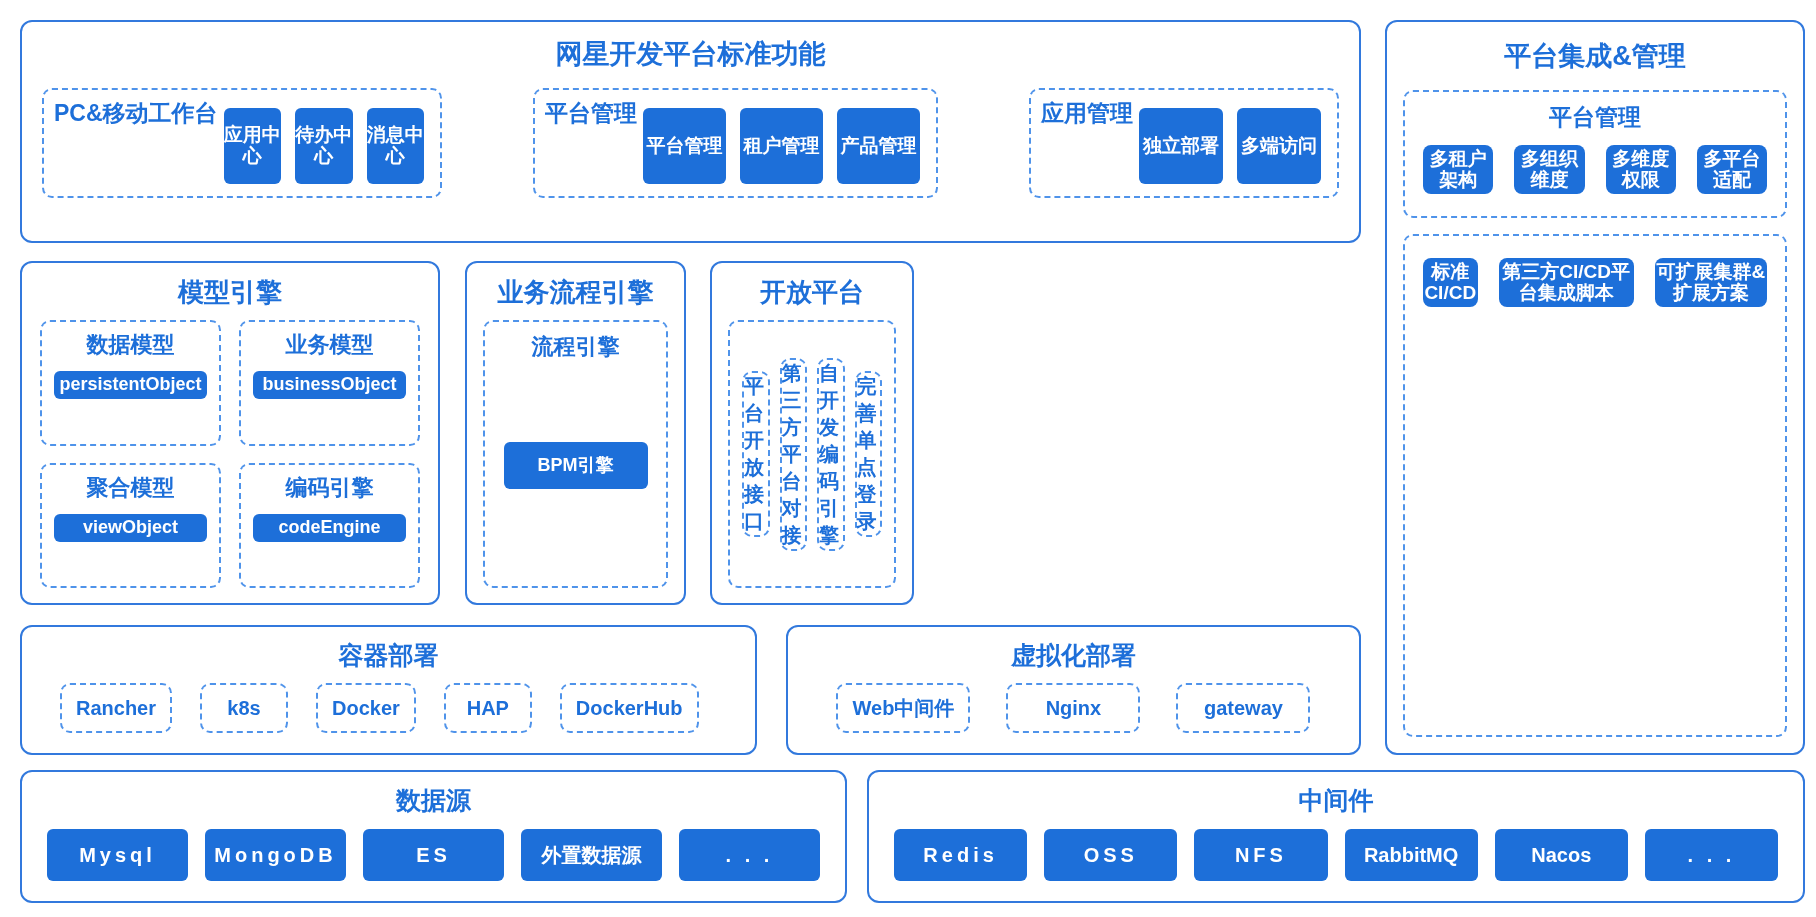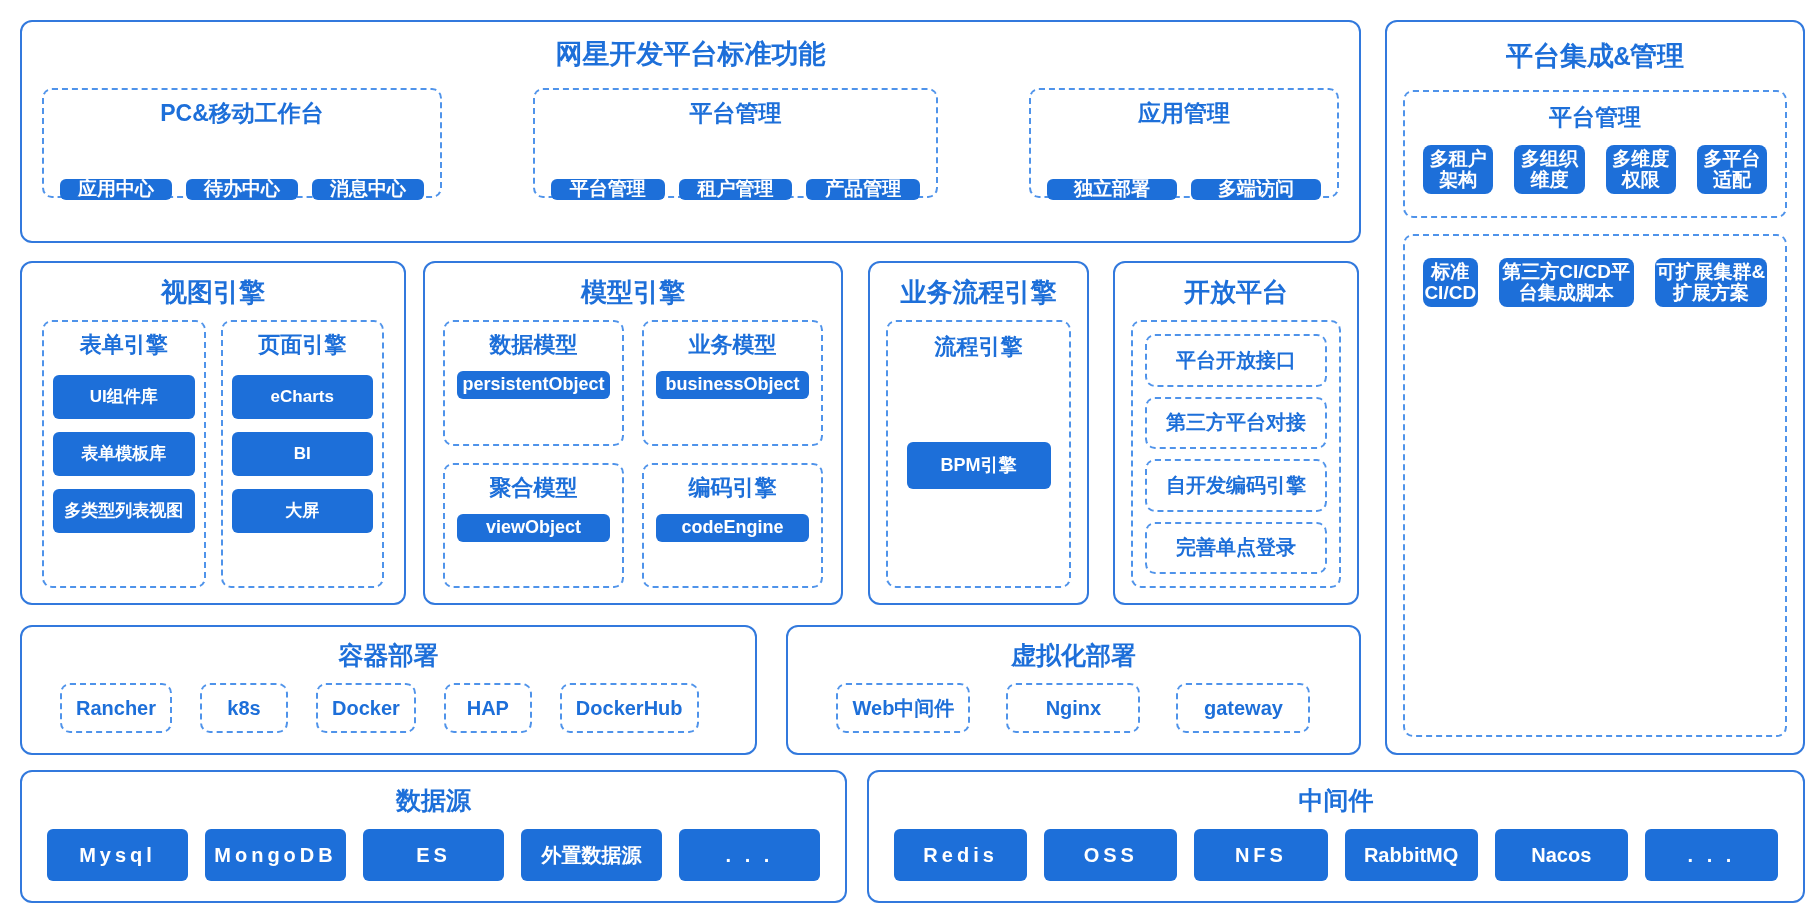--- a/index.html
+++ b/index.html
@@ -17,47 +17,47 @@
   .dashed{border:2px dashed var(--dashed);border-radius:10px;}
   .btn{background:var(--blue);color:#fff;border-radius:6px;display:flex;align-items:center;justify-content:center;text-align:center;line-height:1.1;}
   .h1{font-size:27px;text-align:center;}
   .h2{font-size:23px;text-align:center;}
   .h3{font-size:22px;text-align:center;}
 
   
   .top-box{height:223px;margin-bottom:18px;display:flex;flex-direction:column;}
   .top-title{margin-top:14px;}
   .top-groups{display:flex;justify-content:space-between;padding:0 20px;margin-top:16px;}
-  .tg{height:110px;padding:8px 10px 12px;display:flex;flex-direction:column;gap:40px;}
+  .tg{height:110px;padding:8px 10px 12px;display:flex;}
   .tg0{width:400px}.tg1{width:405px}.tg2{width:310px}
   .tg-btns{display:flex;gap:14px;padding:0 6px;margin-top:10px;flex:1;}
   .tg-btns .btn{flex:1;font-size:19px;}
 
   
   .row2{height:344px;margin-bottom:20px;display:flex;}
   .r2box{padding:10px 0 15px;display:flex;flex-direction:column;}
   .r2title{font-size:26px;text-align:center;margin-top:2px;}
   .ve{width:386px;margin-right:17px;}
   .me{width:420px;margin-right:25px;}
   .pe{width:221px;margin-right:24px;}
-  .op{width:246px;}
+  .op{width:204px;}
 
   .ve-groups{flex:1;display:flex;gap:15px;padding:0 20px;margin-top:10px;}
   .ve-group{flex:1;padding:8px 9px 12px;display:flex;flex-direction:column;gap:13px;}
   .ve-group .h3{margin-bottom:2px;}
   .ve-group .btn{height:44px;font-size:17px;}
 
   .me-grid{flex:1;display:grid;grid-template-columns:1fr 1fr;gap:17px 18px;padding:0 18px;margin-top:10px;}
   .me-cell{padding:8px 12px;display:flex;flex-direction:column;}
   .me-cell .btn{height:28px;margin-top:11px;font-size:18px;}
 
   .pe-inner{flex:1;margin:10px 16px 0;padding:10px;display:flex;flex-direction:column;}
   .pe-inner .btn{width:144px;height:47px;margin:80px auto 0;font-size:18px;}
 
-  .op-inner{flex:1;margin:10px 16px 0;padding:12px;display:flex;flex-direction:column;gap:10px;}
+  .op-inner{flex:1;margin:10px 16px 0;padding:12px;display:flex;flex-direction:row;gap:10px;align-items:center;}
   .op-item{flex:1;display:flex;align-items:center;justify-content:center;font-size:20px;}
 
   
   .row3{height:130px;display:flex;gap:29px;}
   .r3box{padding:10px 0 0;display:flex;flex-direction:column;}
   .cd{width:738px}.vd{width:576px}
   .r3title{font-size:25px;text-align:center;margin-top:2px;}
   .chip-row{display:flex;margin-top:11px;gap:28px;padding:0 38px;}
   .chip-row.centered{justify-content:center;padding:0;gap:36px;}
   .chip{height:50px;padding:0 14px;min-width:88px;display:flex;align-items:center;justify-content:center;font-size:20px;}
@@ -68,21 +68,21 @@
   .bottom-box{padding:10px 25px 0;display:flex;flex-direction:column;}
   .ds{width:827px}.mw{flex:1}
   .bottom-title{font-size:25px;text-align:center;margin-top:2px;}
   .bottom-btns{display:flex;gap:17px;margin-top:12px;}
   .bottom-btns .btn{flex:1;height:52px;font-size:20px;}
   .sp{letter-spacing:4px;}
 
   
   .right-col{width:420px;}
   .right-box{height:735px;padding:0 16px;display:flex;flex-direction:column;}
-  .rp-title{margin-top:16px;font-family:Liberation Mono, monospace;}
+  .rp-title{margin-top:16px;}
   .rp-group{margin-top:16px;padding:10px 18px 22px;display:flex;flex-direction:column;}
   .rp-group.grow{flex:1;margin-bottom:16px;}
   .rp-btns{display:flex;flex-direction:row;gap:21px;margin-top:12px;}
   .rp-btns .btn{height:49px;font-size:19px;border-radius:8px;}
 </style>
 </head>
 <body>
 
 <div class="page">
   <div class="upper">
@@ -113,37 +113,20 @@
             <div class="tg-btns">
               <div class="btn">独立部署</div>
               <div class="btn">多端访问</div>
             </div>
           </div>
         </div>
       </div>
 
       <div class="row2">
 
-        <div class="box r2box ve">
-          <div class="r2title">视图引擎</div>
-          <div class="ve-groups">
-            <div class="dashed ve-group">
-              <div class="h3">表单引擎</div>
-              <div class="btn">UI组件库</div>
-              <div class="btn">表单模板库</div>
-              <div class="btn">多类型列表视图</div>
-            </div>
-            <div class="dashed ve-group">
-              <div class="h3">页面引擎</div>
-              <div class="btn">eCharts</div>
-              <div class="btn">BI</div>
-              <div class="btn">大屏</div>
-            </div>
-          </div>
-        </div>
 
         <div class="box r2box me">
           <div class="r2title">模型引擎</div>
           <div class="me-grid">
             <div class="dashed me-cell">
               <div class="h3">数据模型</div>
               <div class="btn">persistentObject</div>
             </div>
             <div class="dashed me-cell">
               <div class="h3">业务模型</div>

